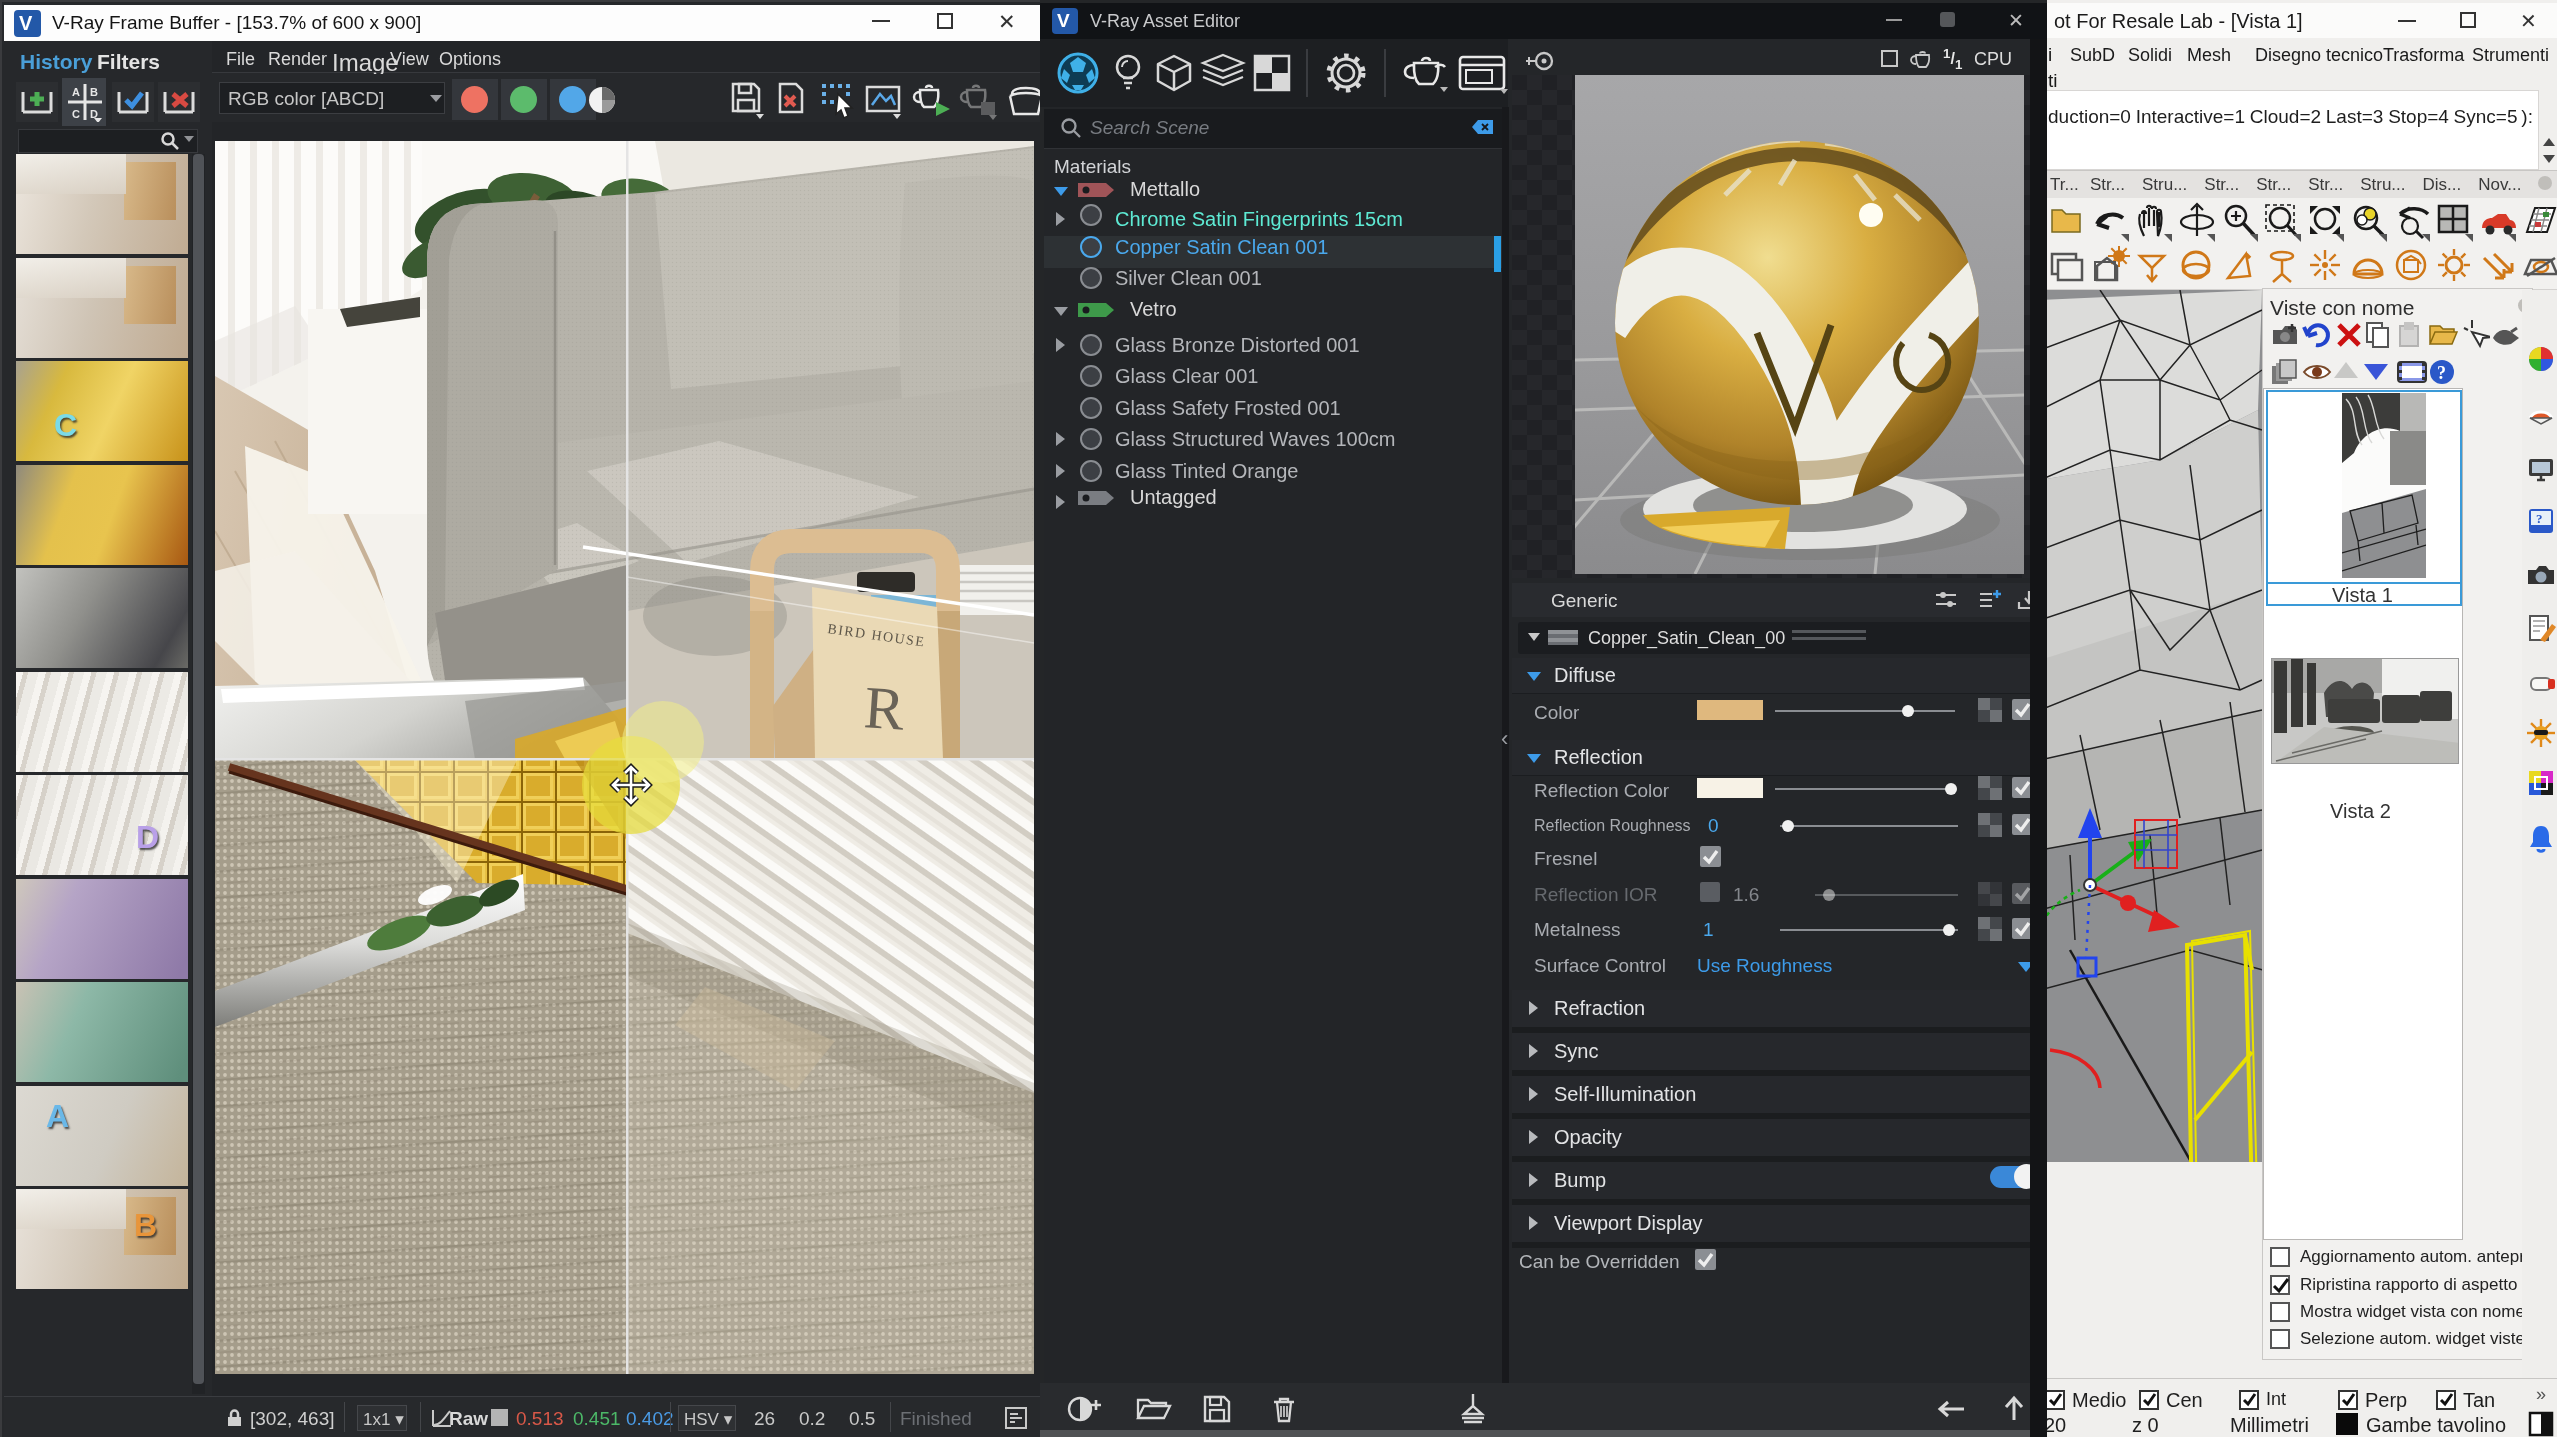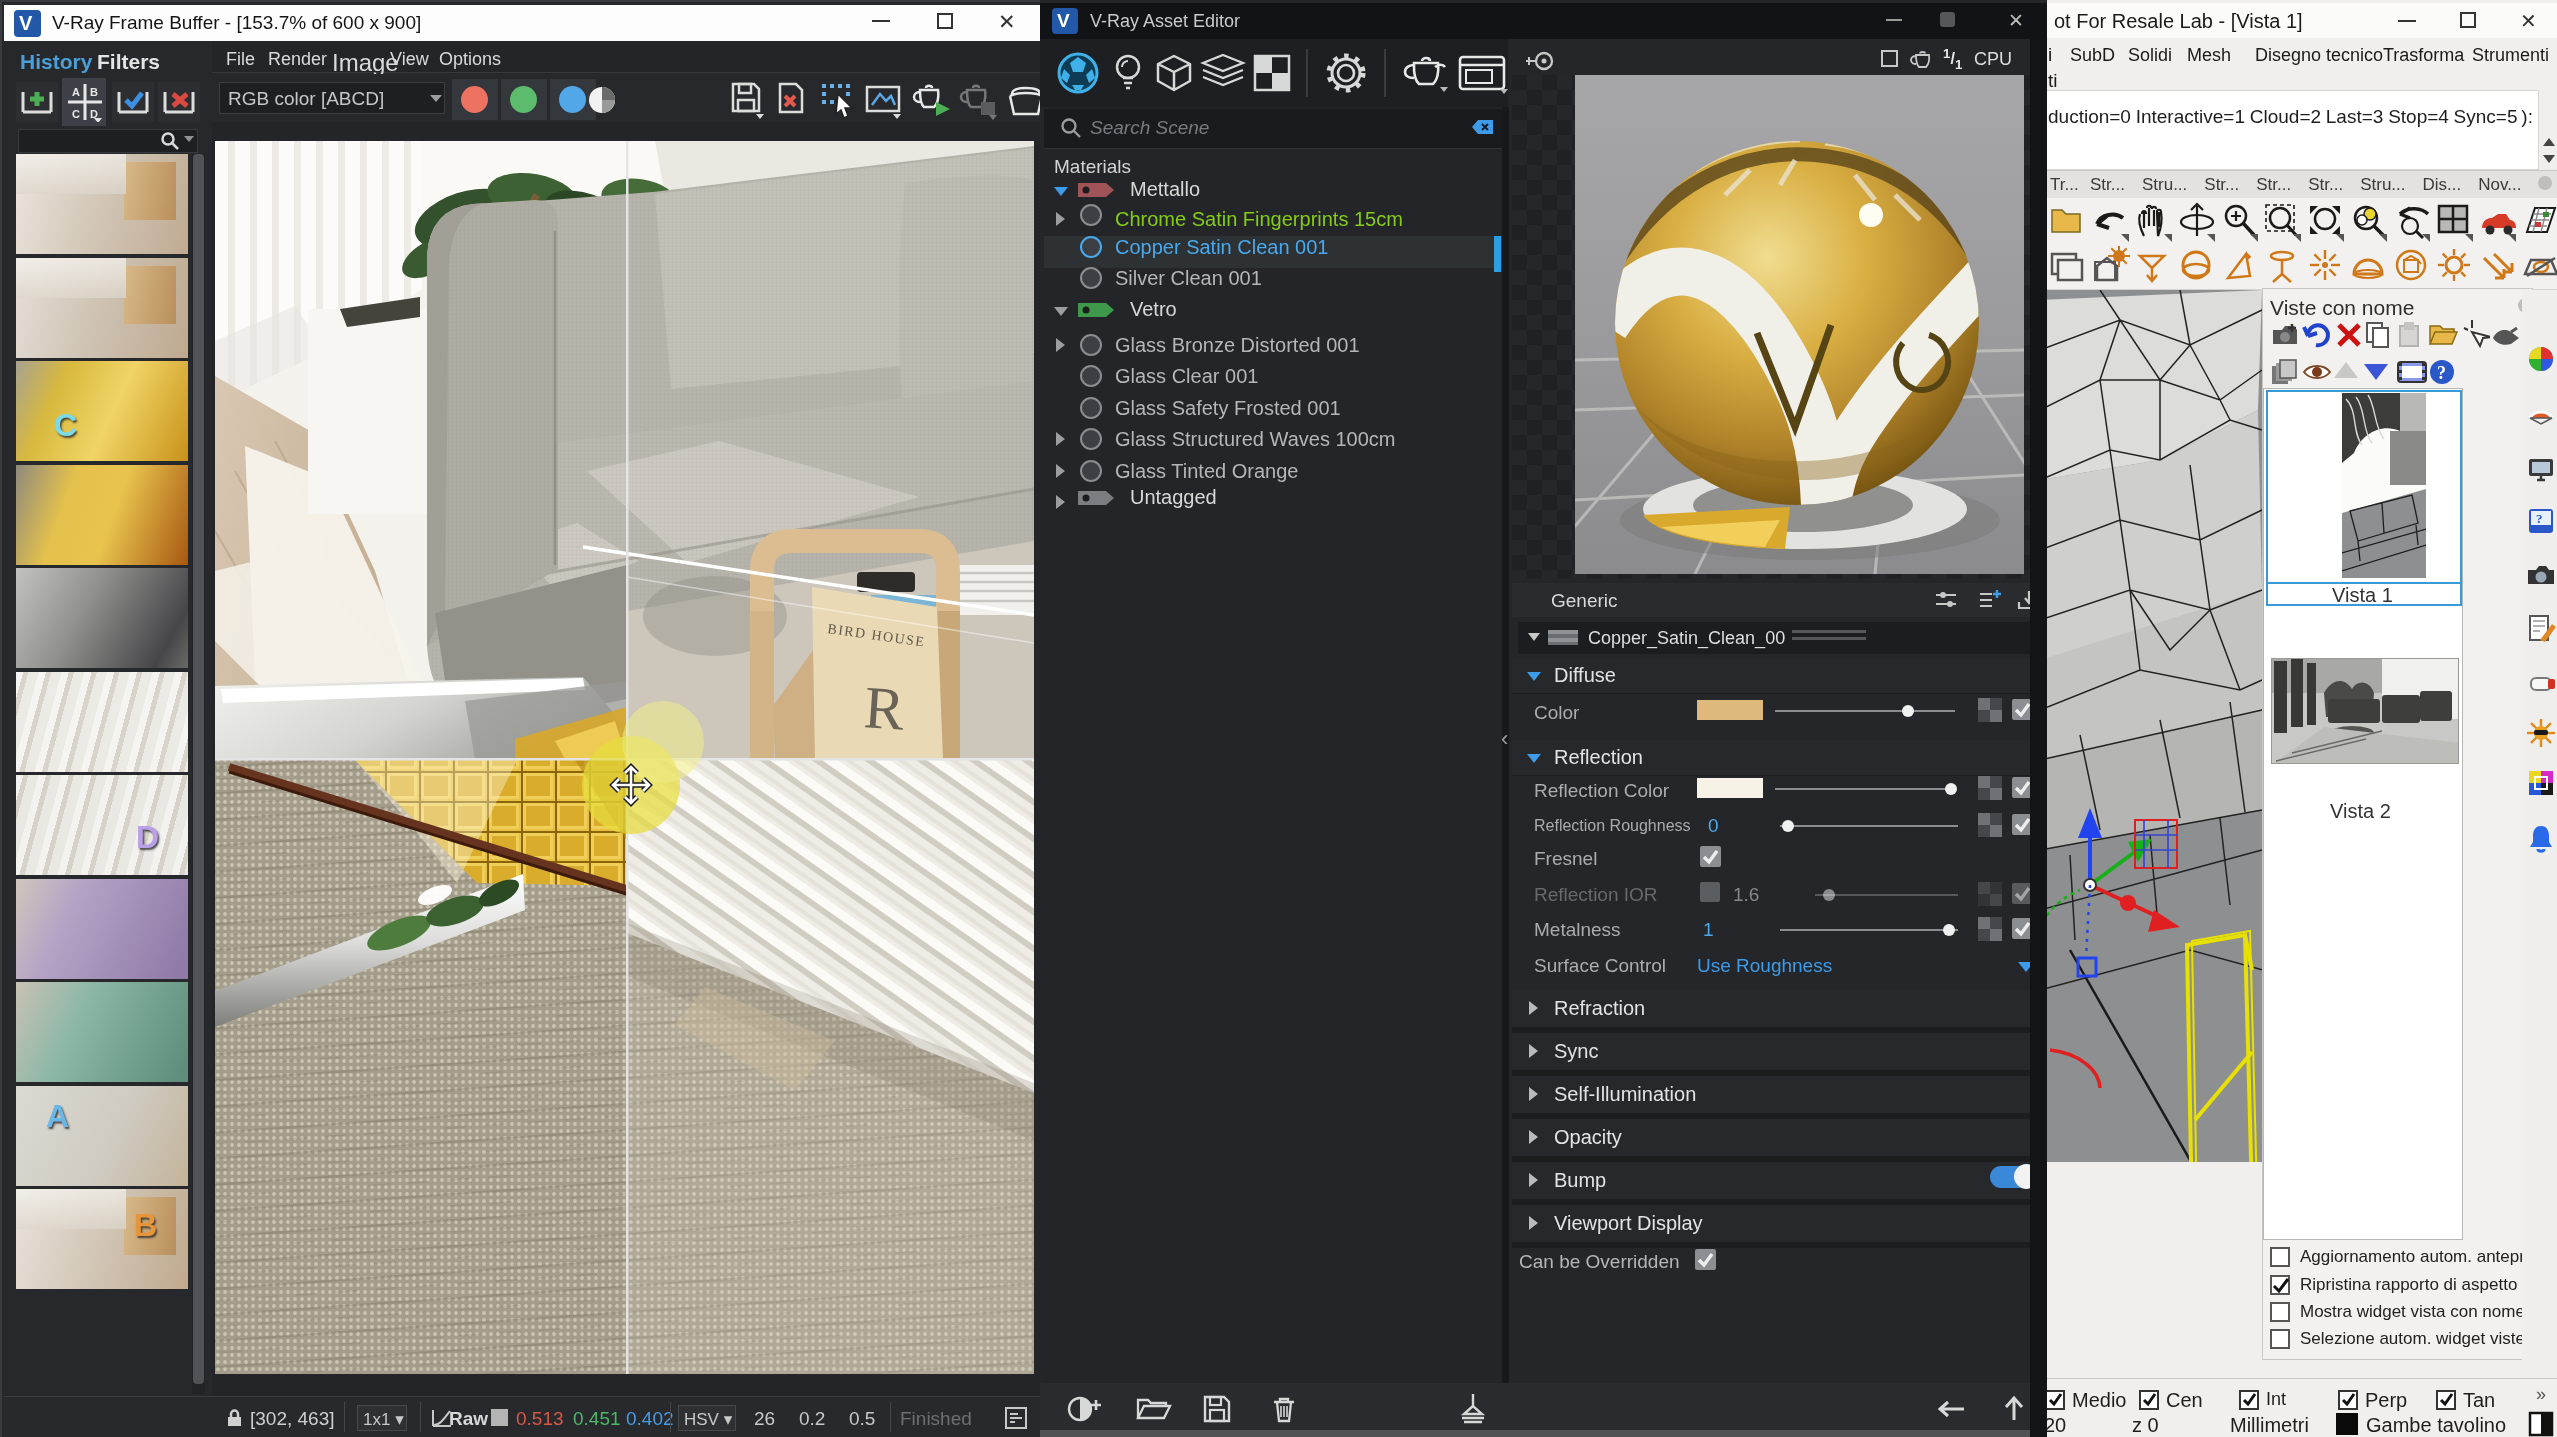--- a/index.html
+++ b/index.html
@@ -872,21 +872,21 @@
         <div class="abs" style="left:4px;top:236px;width:458px;height:32px;background:#2d3134;"></div>
         <div class="abs" style="left:454px;top:236px;width:7px;height:36px;background:#2a9fe5;"></div>
         <div class="abs" style="left:14px;top:187px;width:0;height:0;border-left:7px solid transparent;border-right:7px solid transparent;border-top:9px solid #3d9be9;"></div>
         <svg class="abs" style="left:36px;top:179px" width="40" height="22">
           <path d="M2 4 H30 L38 11 L30 18 H2 Z" fill="#a05458"></path>
           <circle cx="10" cy="11" r="3.5" fill="#1a1c1f"></circle>
         </svg>
         <div class="abs" style="left:90px;top:178px;font-size:20px;color:#d8d8d8;">Mettallo</div>
         <div class="abs" style="left:16px;top:212px;width:0;height:0;border-top:7px solid transparent;border-bottom:7px solid transparent;border-left:9px solid #9a9da2;"></div>
         <div class="abs" style="left:40px;top:204px;width:22px;height:22px;border-radius:50%;border:2px solid #8a8d92;background:#3c3f44;"></div>
-        <div class="abs" style="left:75px;top:208px;font-size:20px;color:#84cc16;">Chrome Satin Fingerprints 15cm</div>
+        <div class="abs" style="left:75px;top:208px;font-size:20px;color:#5eead4;">Chrome Satin Fingerprints 15cm</div>
         <div class="abs" style="left:40px;top:236px;width:22px;height:22px;border-radius:50%;border:2px solid #4aa8ec;background:#3c3f44;"></div>
         <div class="abs" style="left:75px;top:236px;font-size:20px;color:#4aa8ec;">Copper Satin Clean 001</div>
         <div class="abs" style="left:40px;top:267px;width:22px;height:22px;border-radius:50%;border:2px solid #8a8d92;background:#3c3f44;"></div>
         <div class="abs" style="left:75px;top:267px;font-size:20px;color:#b4b6ba;">Silver Clean 001</div>
         <div class="abs" style="left:14px;top:307px;width:0;height:0;border-left:7px solid transparent;border-right:7px solid transparent;border-top:9px solid #9a9da2;"></div>
         <svg class="abs" style="left:36px;top:299px" width="40" height="22">
           <path d="M2 4 H30 L38 11 L30 18 H2 Z" fill="#3e9a4a"></path>
           <circle cx="10" cy="11" r="3.5" fill="#1a1c1f"></circle>
         </svg>
         <div class="abs" style="left:90px;top:298px;font-size:20px;color:#d8d8d8;">Vetro</div>

